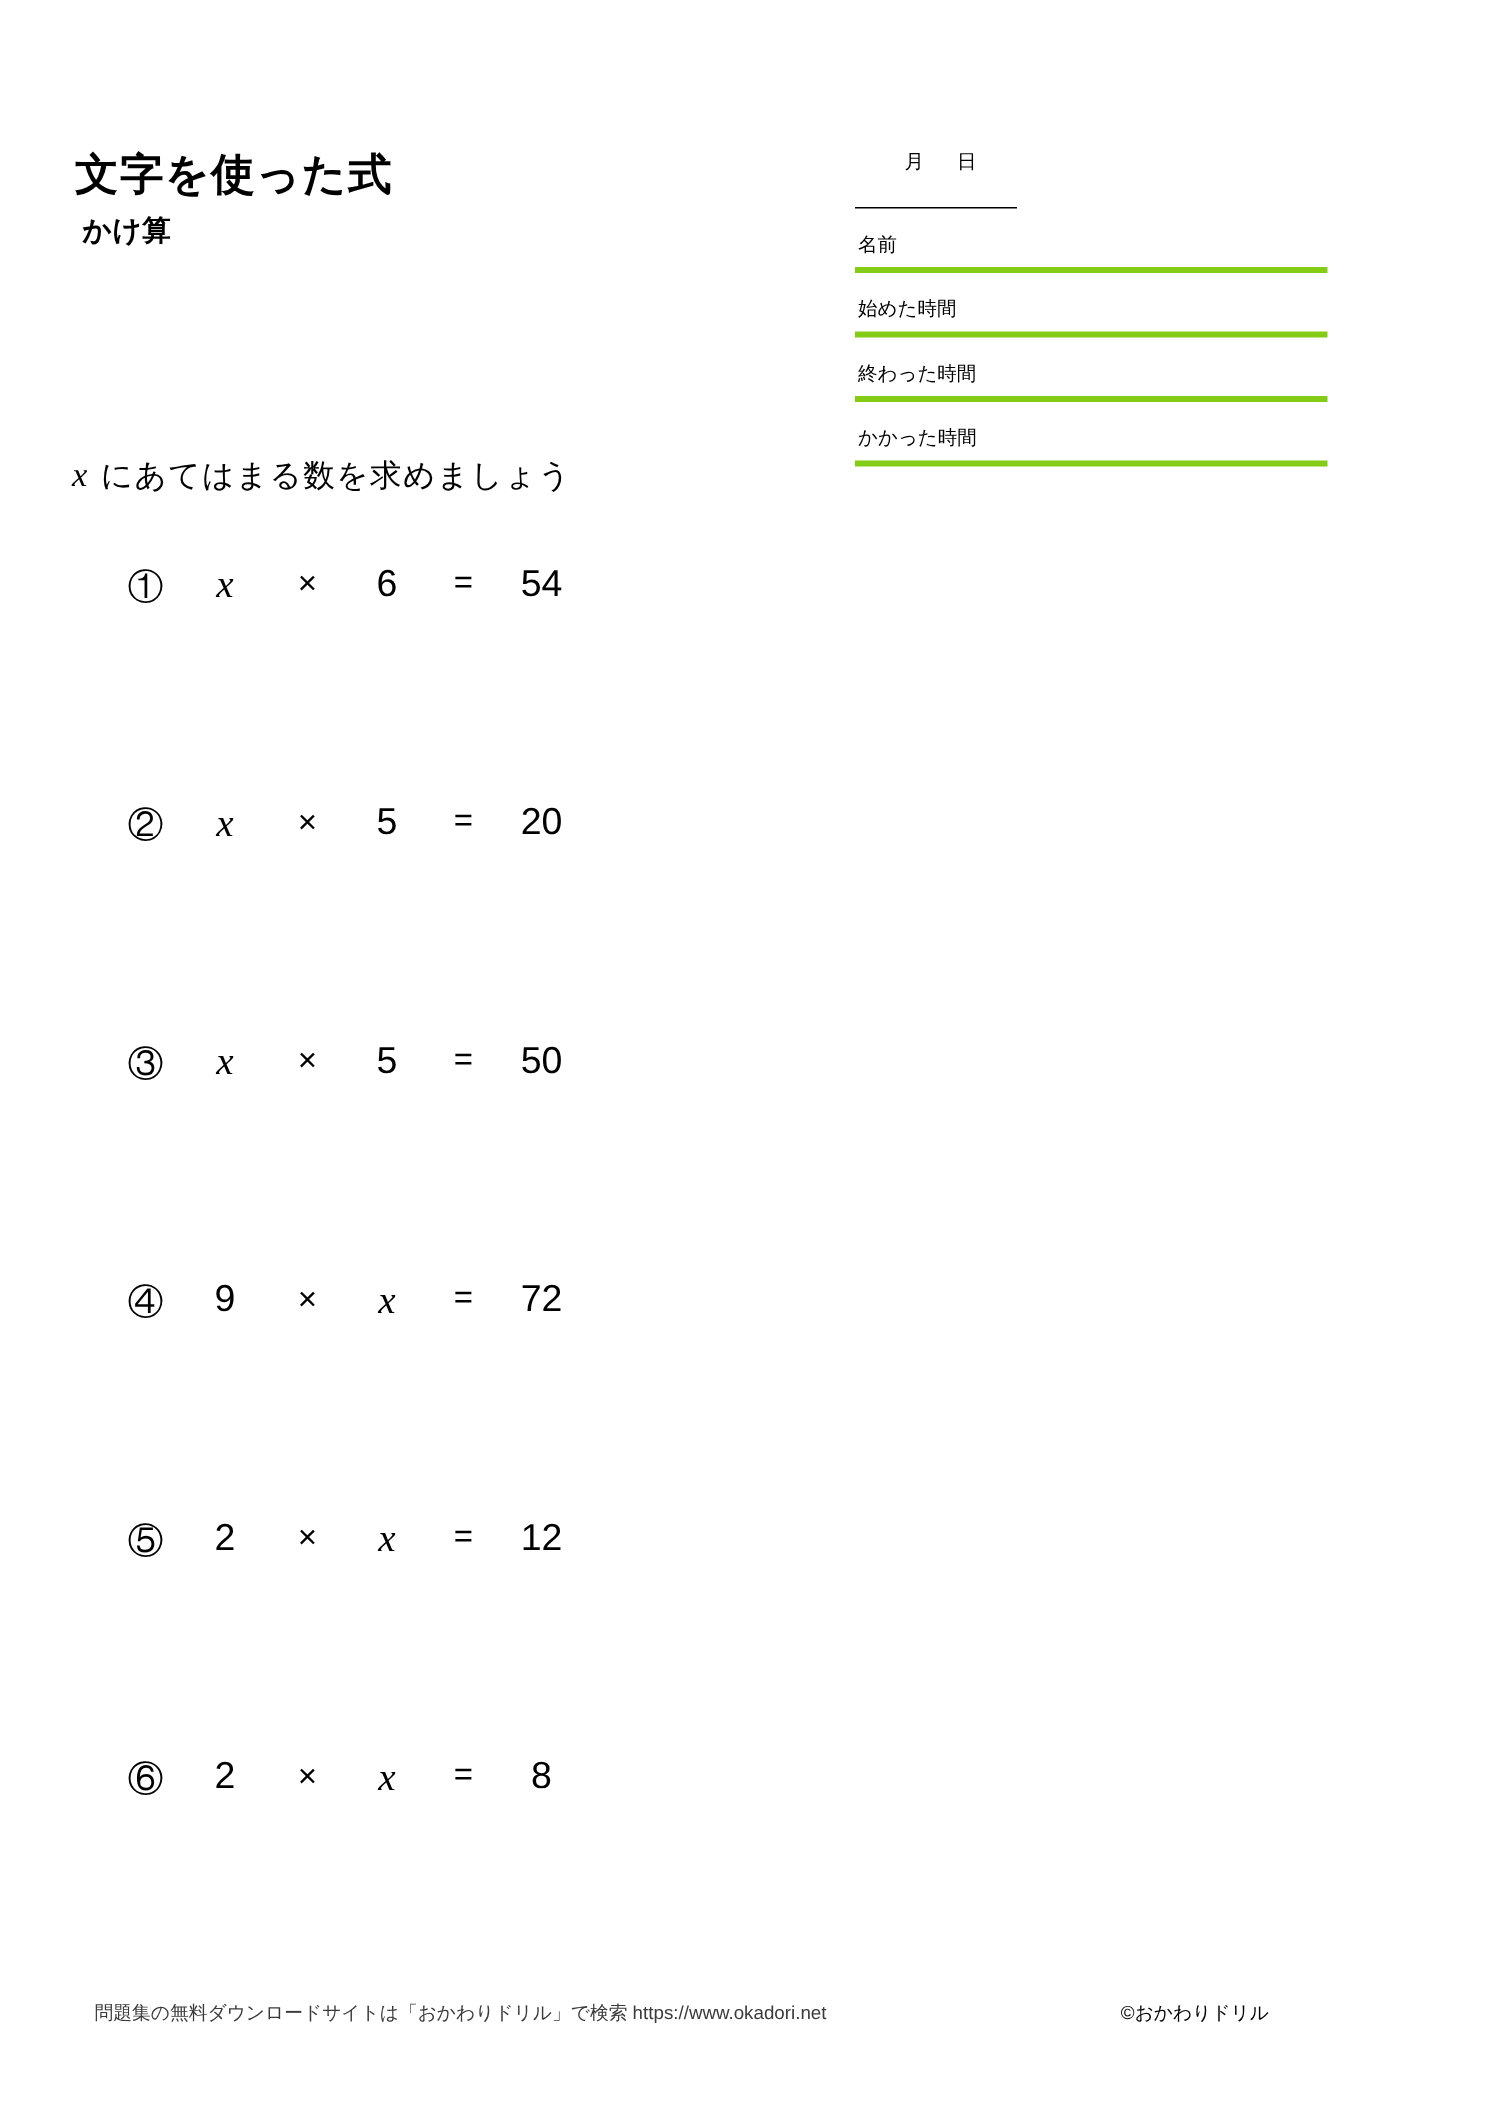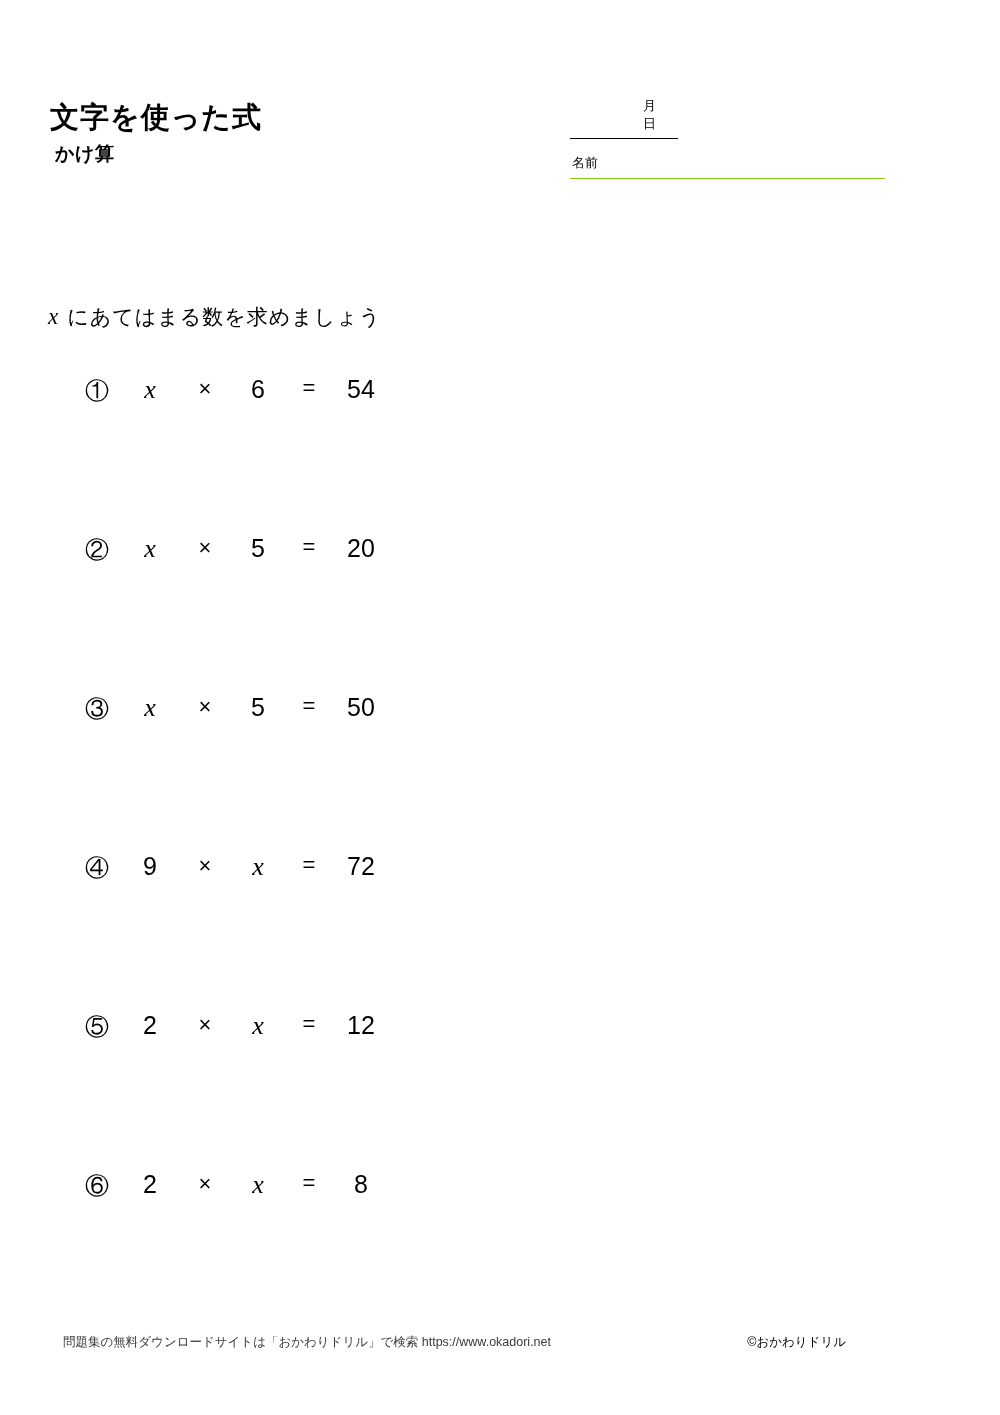--- a/index.html
+++ b/index.html
@@ -54,28 +54,27 @@
   .info-date {
     position: relative;
     height: 33px;
     border-bottom: 1px solid #000;
     width: 108px;
     margin-left: 0px;
   }
   .info-date .date-labels {
     position: absolute;
     left: 33px;
-    bottom: 5px;
+    bottom: 21px;
     font-size: 13px;
     letter-spacing: 22px;
-    margin-left: 40px;
   }
   .info-row {
     height: 39px;
-    border-bottom: 1px solid #84cc16;
+    border-bottom: 4px solid #84cc16;
     position: relative;
   }
   .info-row .lbl {
     position: absolute;
     left: 2px;
     bottom: 6px;
     font-size: 13px;
   }
 
   
@@ -181,20 +180,29 @@
     <div class="sub-title">かけ算</div>
   </div>
 
   <div class="info-table">
     <div class="info-date">
       <span class="date-labels"><span>月</span><span>日</span></span>
     </div>
     <div class="info-row">
       <span class="lbl">名前</span>
     </div>
+    <div class="info-row">
+      <span class="lbl">始めた時間</span>
+    </div>
+    <div class="info-row">
+      <span class="lbl">終わった時間</span>
+    </div>
+    <div class="info-row">
+      <span class="lbl">かかった時間</span>
+    </div>
   </div>
 
   <div class="instruction">
     <span class="var">x</span><span>にあてはまる数を求めましょう</span>
   </div>
 
   <div class="problems">
 
     <div class="problem">
       <span class="num">①</span>

